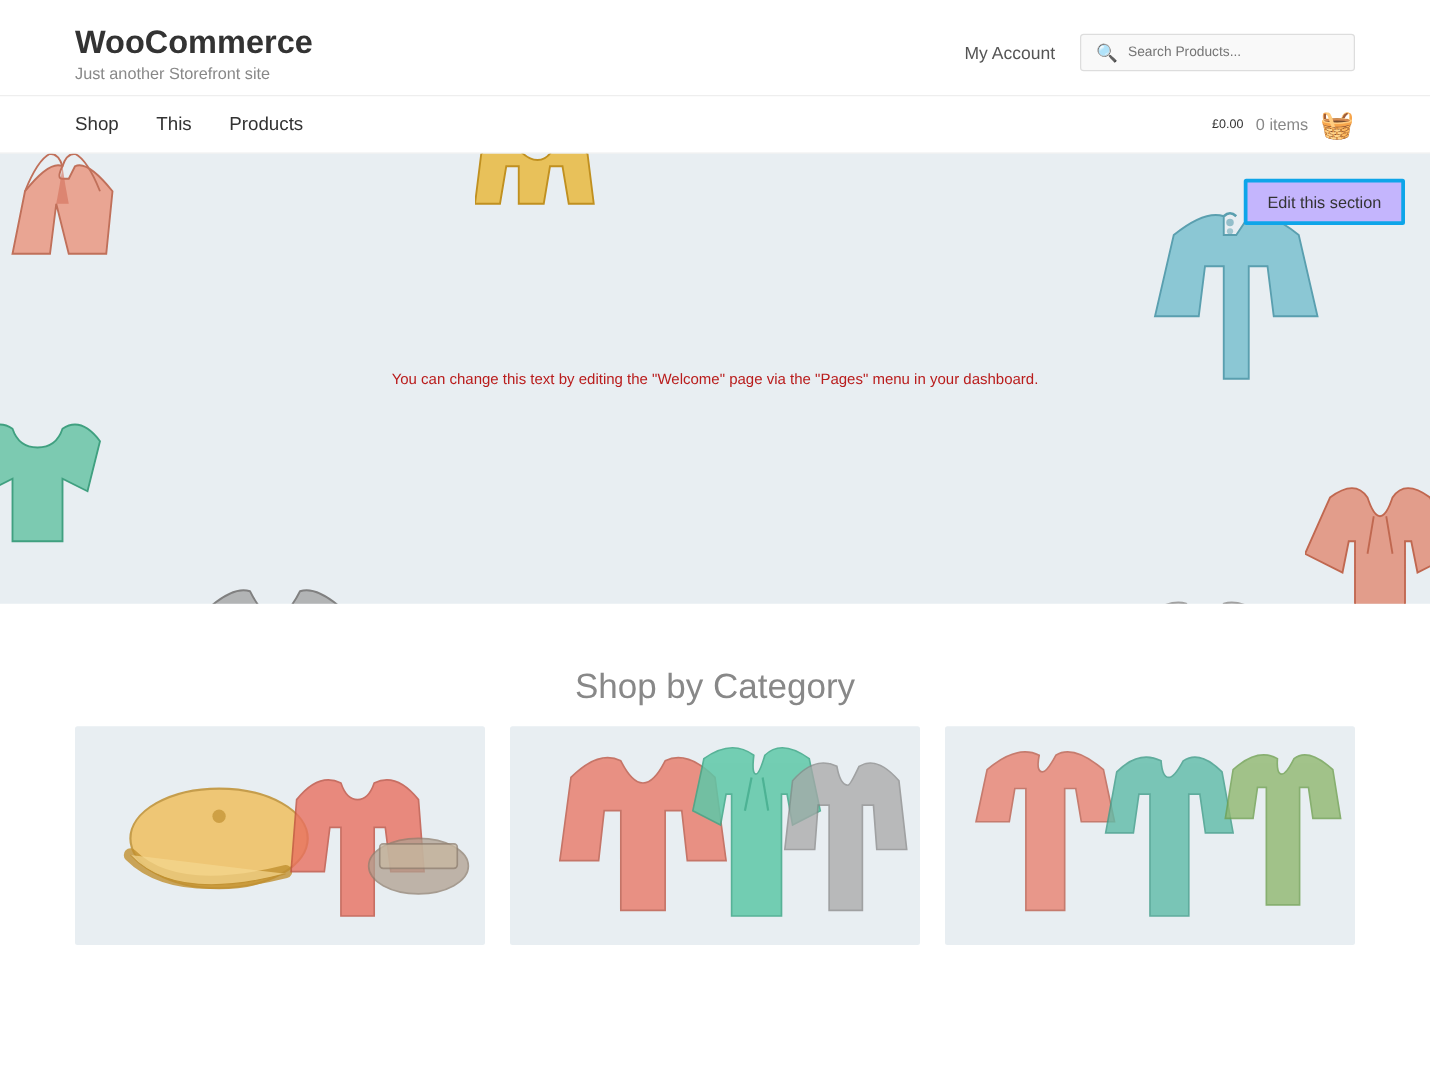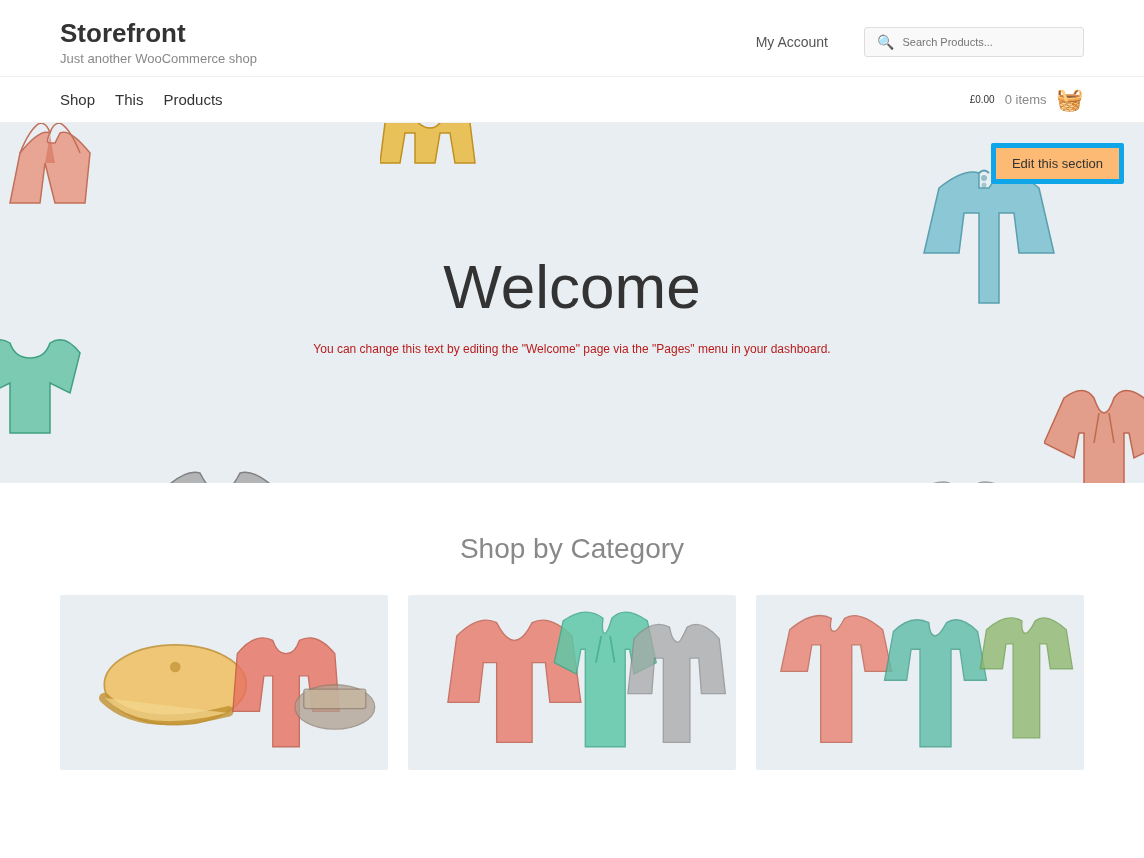--- a/index.html
+++ b/index.html
@@ -9,21 +9,21 @@
     .header-top {
       display: flex;
       align-items: center;
       justify-content: space-between;
       padding: 18px 60px 10px 60px;
       border-bottom: 1px solid #eee;
     }
     .site-branding { flex: 1; }
     .site-title { font-size: 26px; font-weight: 700; color: #333; }
     .site-tagline { font-size: 13px; color: #888; margin-top: 2px; }
-    .header-right { display: flex; align-items: center; gap: 36px; }
+    .header-right { display: flex; align-items: center; gap: 20px; }
     .my-account-link { font-size: 14px; color: #555; text-decoration: none; }
     .search-box {
       display: flex;
       align-items: center;
       border: 1px solid #ddd;
       border-radius: 3px;
       padding: 6px 12px;
       background: #f9f9f9;
       width: 220px;
     }
@@ -38,21 +38,21 @@
     }
 
     
     .nav-bar {
       display: flex;
       align-items: center;
       justify-content: space-between;
       padding: 0 60px;
       border-bottom: 1px solid #eee;
     }
-    .nav-links { display: flex; gap: 20px; padding: 14px 0; }
+    .nav-links { display: flex; gap: 30px; padding: 14px 0; }
     .nav-link { font-size: 15px; color: #333; text-decoration: none; }
     .cart-area { display: flex; align-items: center; gap: 10px; }
     .cart-price { font-size: 10px; color: #333; }
     .cart-items-count { font-size: 13px; color: #888; }
     .cart-icon-wrap { font-size: 22px; color: #444; }
 
     
     .hero {
       position: relative;
       background: #e8eef2;
@@ -67,22 +67,22 @@
       z-index: 2;
       padding: 40px 20px;
     }
     .hero-title { font-size: 62px; font-weight: 400; color: #333; margin-bottom: 20px; }
     .hero-text1 { font-size: 16px; color: #555; margin-bottom: 16px; }
     .hero-text2 { font-size: 12px; color: #b91c1c; }
     .edit-section-btn {
       position: absolute;
       top: 20px;
       right: 20px;
-      background: #fdba74;
-      border: 5px solid #0ea5e9;
+      background: #c4b5fd;
+      border: 3px solid #0ea5e9;
       padding: 8px 16px;
       font-size: 13px;
       cursor: pointer;
       border-radius: 2px;
       color: #333;
       z-index: 10;
     }
 
     
     .clothing-svg {
@@ -90,21 +90,21 @@
       z-index: 1;
       pointer-events: none;
     }
 
     
     .section-title {
       text-align: center;
       font-size: 28px;
       font-weight: 400;
       color: #888;
-      padding: 50px 0 30px 0;
+      padding: 50px 0 16px 0;
     }
     .category-grid {
       display: grid;
       grid-template-columns: repeat(3, 1fr);
       gap: 20px;
       padding: 0 60px 40px 60px;
     }
     .category-card {
       background: #e8eef2;
       height: 175px;
@@ -119,22 +119,22 @@
       width: 100%;
       height: 100%;
       top: 0; left: 0;
     }
   </style>
 </head>
 <body>
 
 <div class="header-top">
   <div class="site-branding">
-    <div class="site-title">Storefront</div>
-    <div class="site-tagline">Just another WooCommerce shop</div>
+    <div class="site-title">WooCommerce</div>
+    <div class="site-tagline">Just another Storefront site</div>
   </div>
   <div class="header-right">
     <a class="my-account-link" href="#">My Account</a>
     <div class="search-box">
       <span class="search-icon-wrap">🔍</span>
       <input class="search-input" type="text" placeholder="Search Products..." style="">
     </div>
   </div>
 </div>
 
@@ -193,21 +193,20 @@
   </svg>
 
   <svg class="clothing-svg" style="right:-30px;top:260px;width:130px;height:170px;" viewBox="0 0 130 170">
     <path d="M50,15 Q40,0 20,15 L0,60 L30,75 L35,50 L40,50 L40,160 L80,160 L80,50 L85,50 L90,75 L120,60 L100,15 Q80,0 70,15 Q65,30 60,30 Q55,30 50,15Z" fill="#e08870" stroke="#c06850" stroke-width="1.5" fill-opacity="0.8"></path>
 
     <line x1="55" y1="30" x2="50" y2="60" stroke="#c06850" stroke-width="1.5"></line>
     <line x1="65" y1="30" x2="70" y2="60" stroke="#c06850" stroke-width="1.5"></line>
   </svg>
 
   <div class="hero-content">
-    <h1 class="hero-title">Welcome</h1>
     <p class="hero-text2">You can change this text by editing the "Welcome" page via the "Pages" menu in your dashboard.</p>
   </div>
 
   <button class="edit-section-btn">Edit this section</button>
 </section>
 
 <div>
   <h2 class="section-title">Shop by Category</h2>
   <div class="category-grid">
 

